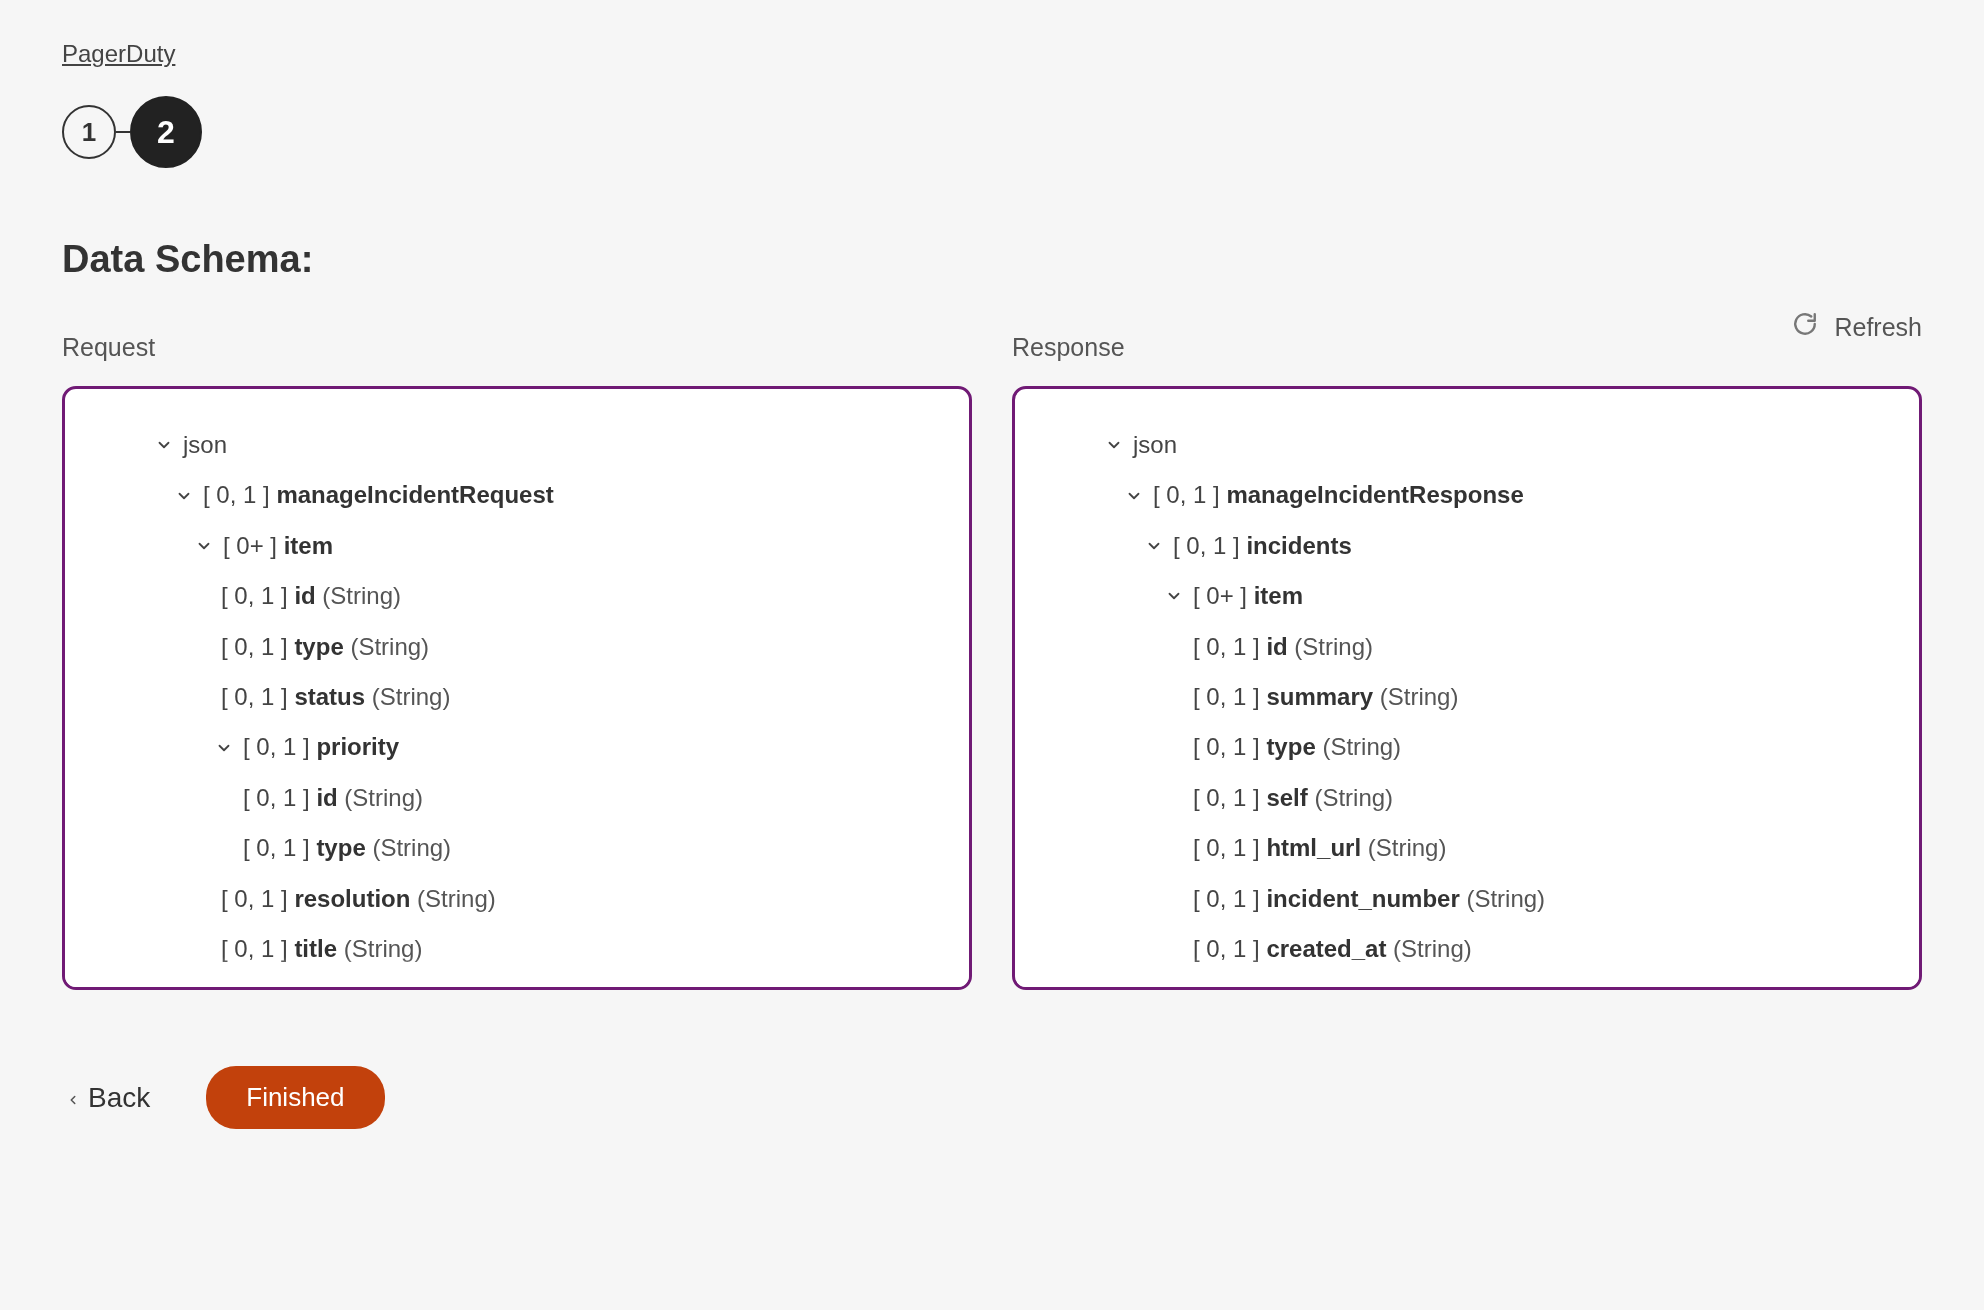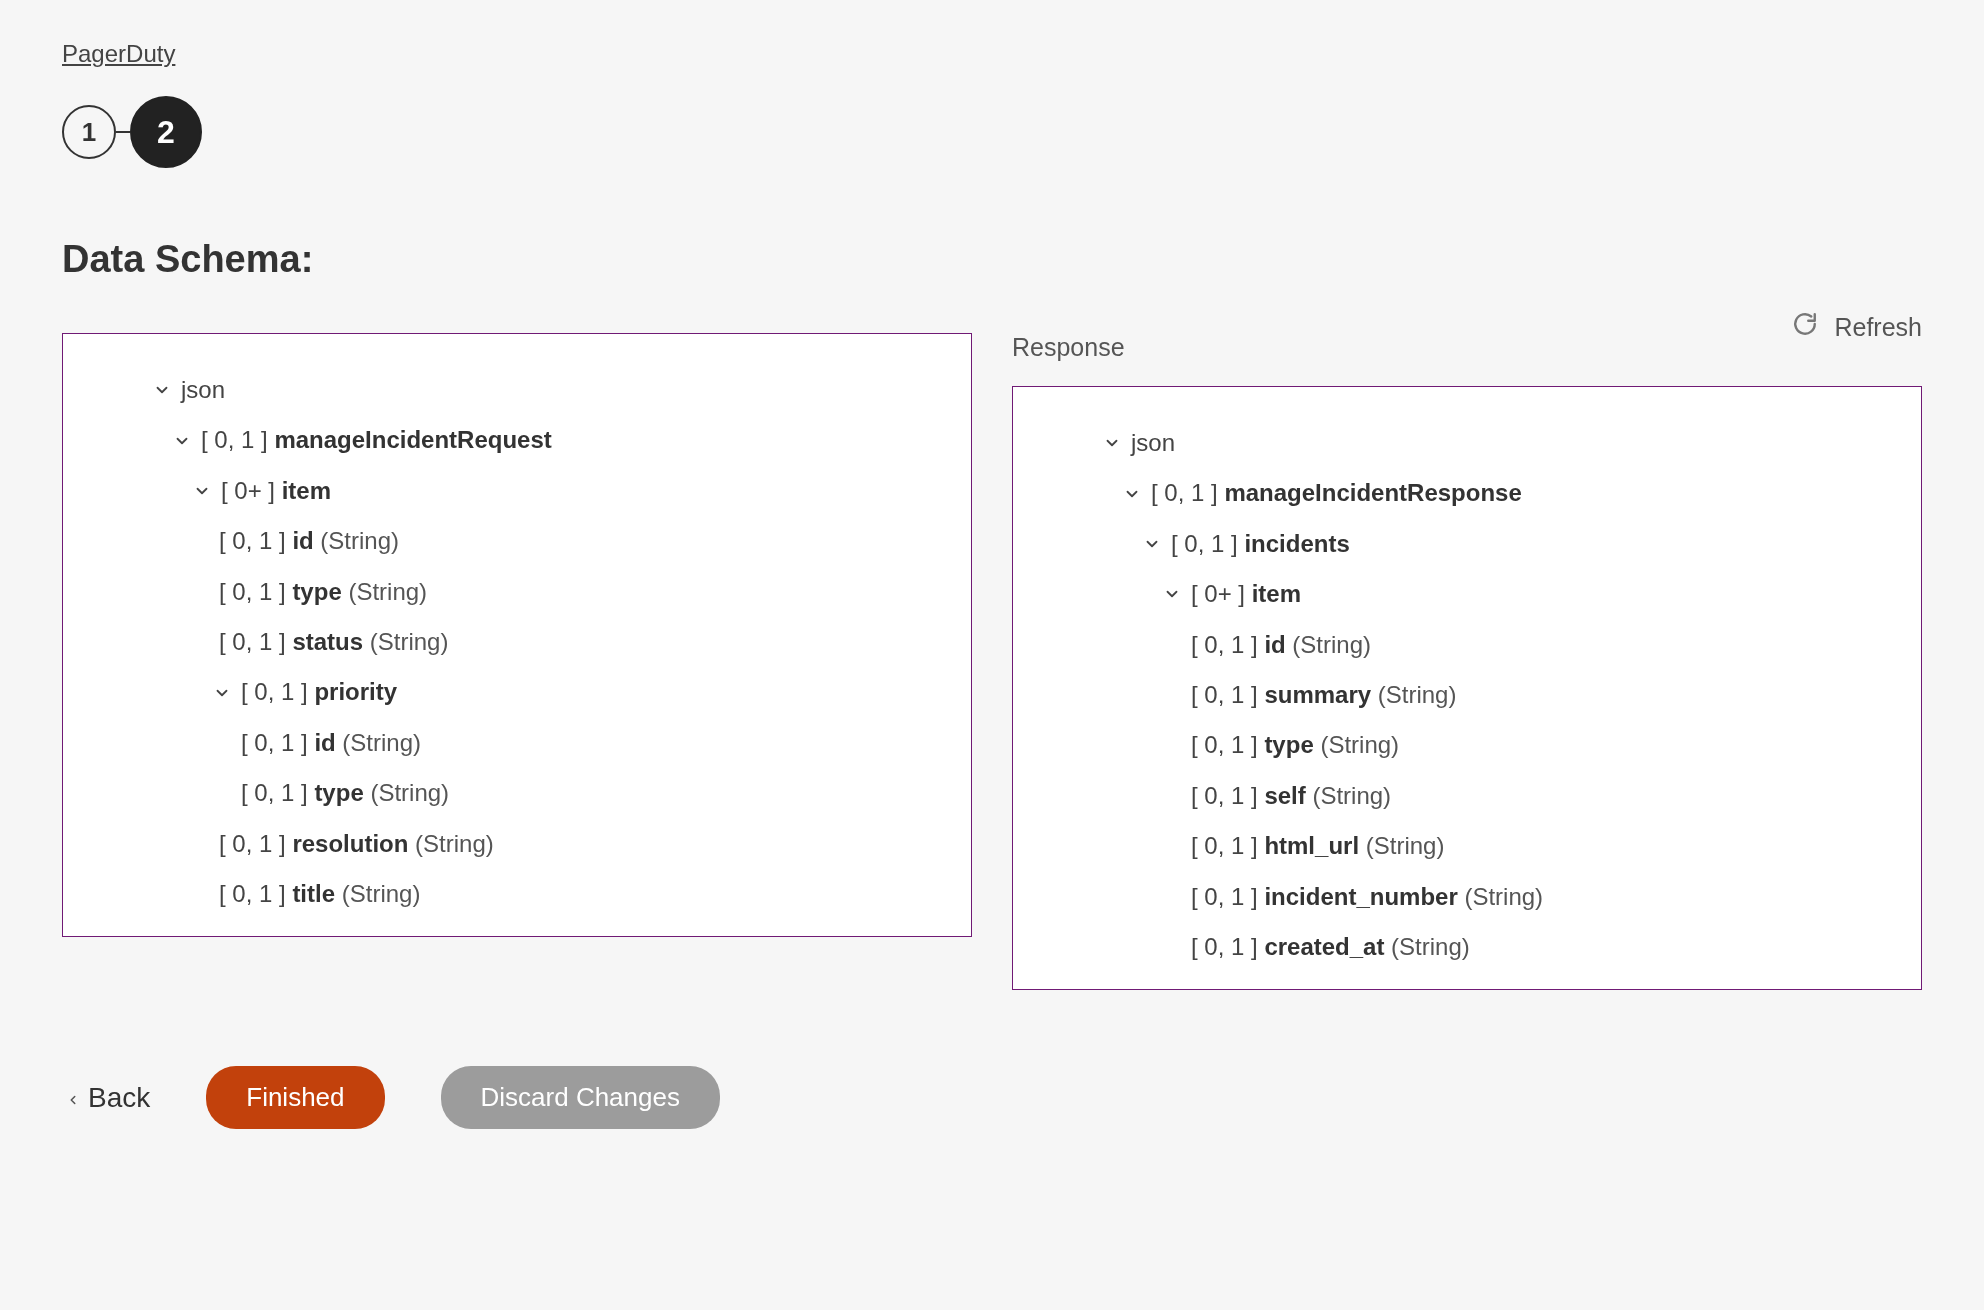--- a/index.html
+++ b/index.html
@@ -90,22 +90,22 @@
     flex: 1;
     min-width: 0;
   }
   .col-label {
     font-size: 25px;
     color: #555;
     margin-bottom: 24px;
   }
   .panel {
     background: #fff;
-    border: 1px solid #701a75;
-    border-radius: 0;
+    border: 3px solid #701a75;
+    border-radius: 14px;
     height: 604px;
     overflow: hidden;
     position: relative;
   }
   .panel-inner {
     padding: 40px 36px 0 36px;
     font-size: 24px;
     color: #444;
   }
   .panel-fade {
@@ -196,20 +196,21 @@
           <polyline points="21 3 21 9 15 9"></polyline>
         </svg>
       </span>
       <span>Refresh</span>
     </div>
   </div>
 
   <div class="columns">
 
     <div class="col">
+      <div class="col-label">Request</div>
 
       <div class="panel">
         <div class="panel-inner">
 
           <div class="tree-row chev-row indent-0">
             <span class="chev">
               <svg width="18" height="18" viewBox="0 0 24 24" fill="none" stroke="#444" stroke-width="2.4" stroke-linecap="round" stroke-linejoin="round">
                   <polyline points="6 9 12 15 18 9"></polyline>
                 </svg>
             </span>
@@ -390,16 +391,15 @@
   <div class="footer-bar">
     <div class="back-btn">
       <span>
         <svg width="14" height="14" viewBox="0 0 24 24" fill="none" stroke="#555" stroke-width="2.6" stroke-linecap="round" stroke-linejoin="round">
             <polyline points="15 18 9 12 15 6"></polyline>
           </svg>
       </span>
       <span>Back</span>
     </div>
     <button class="pill-btn pill-primary">Finished</button>
-    <button class="pill-btn pill-secondary">Discard Changes</button>
   </div>
 
 </div>
 
 </body></html>

